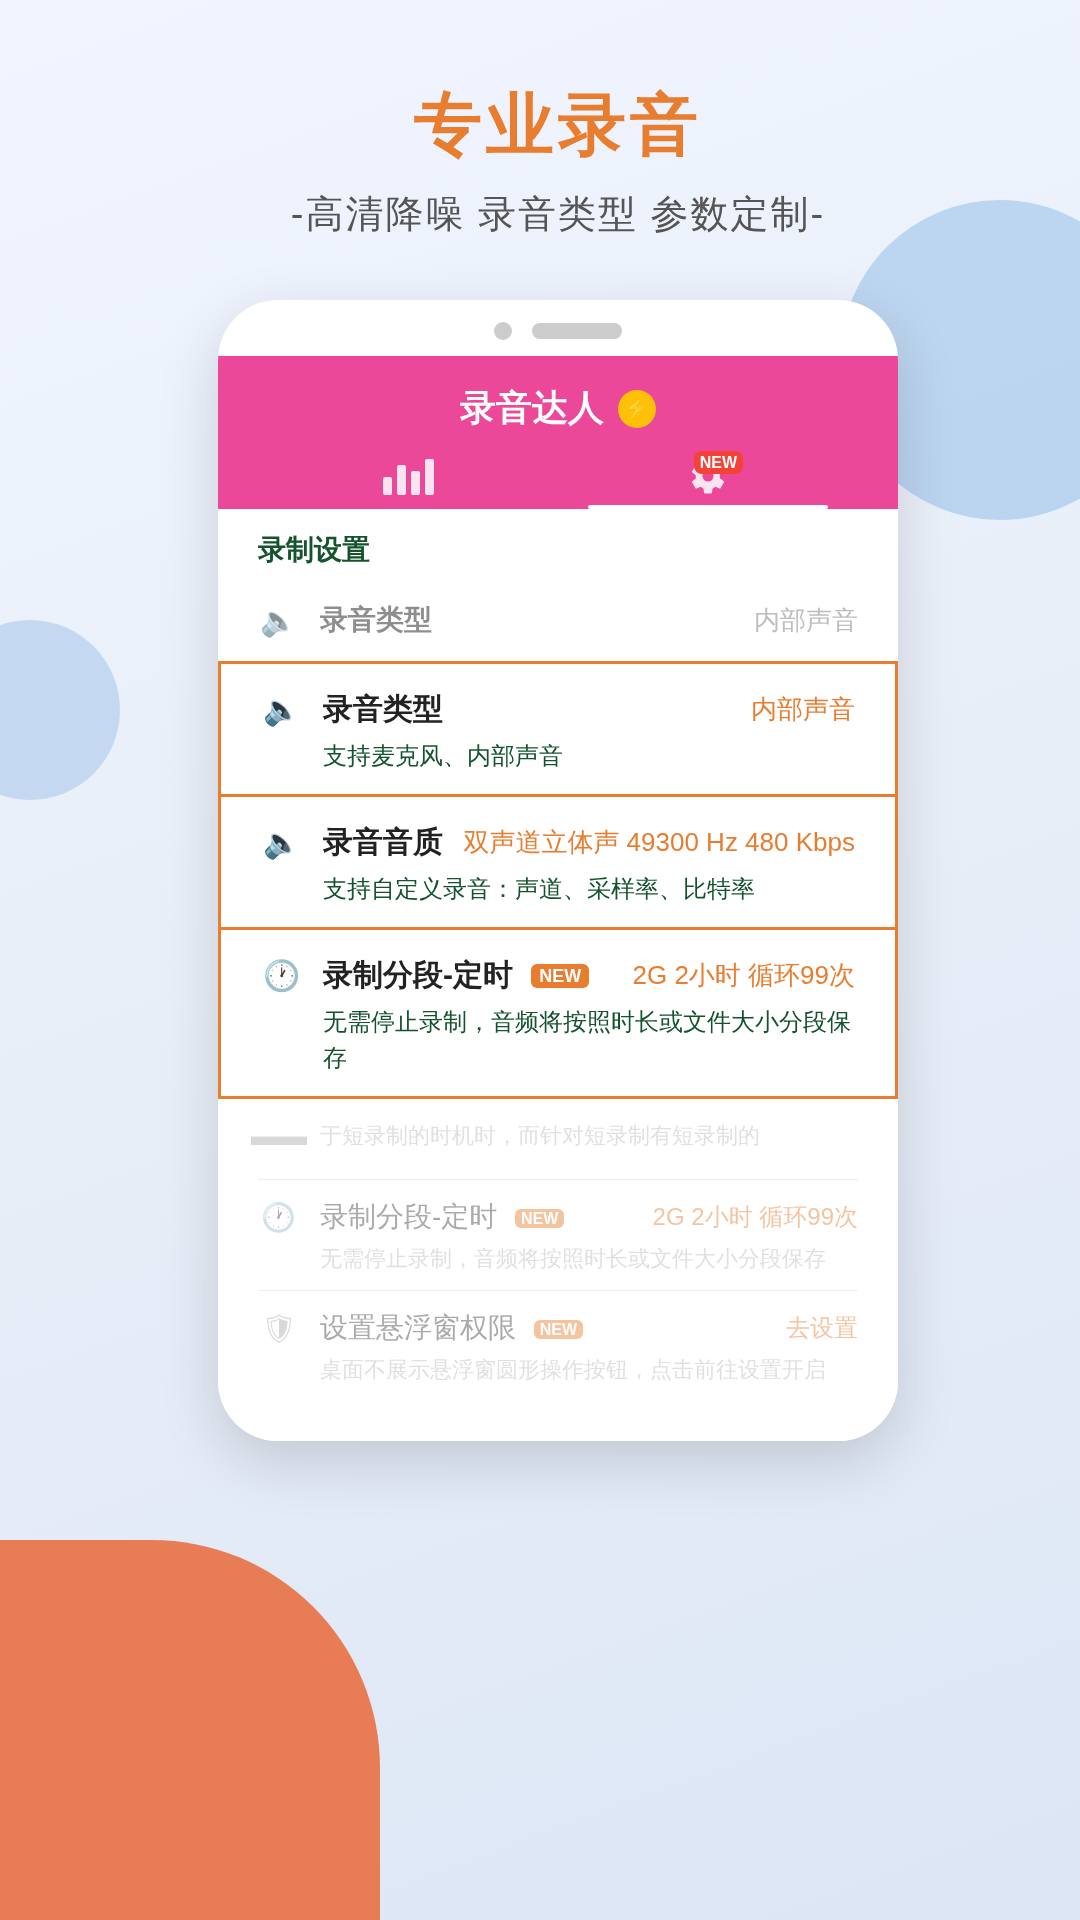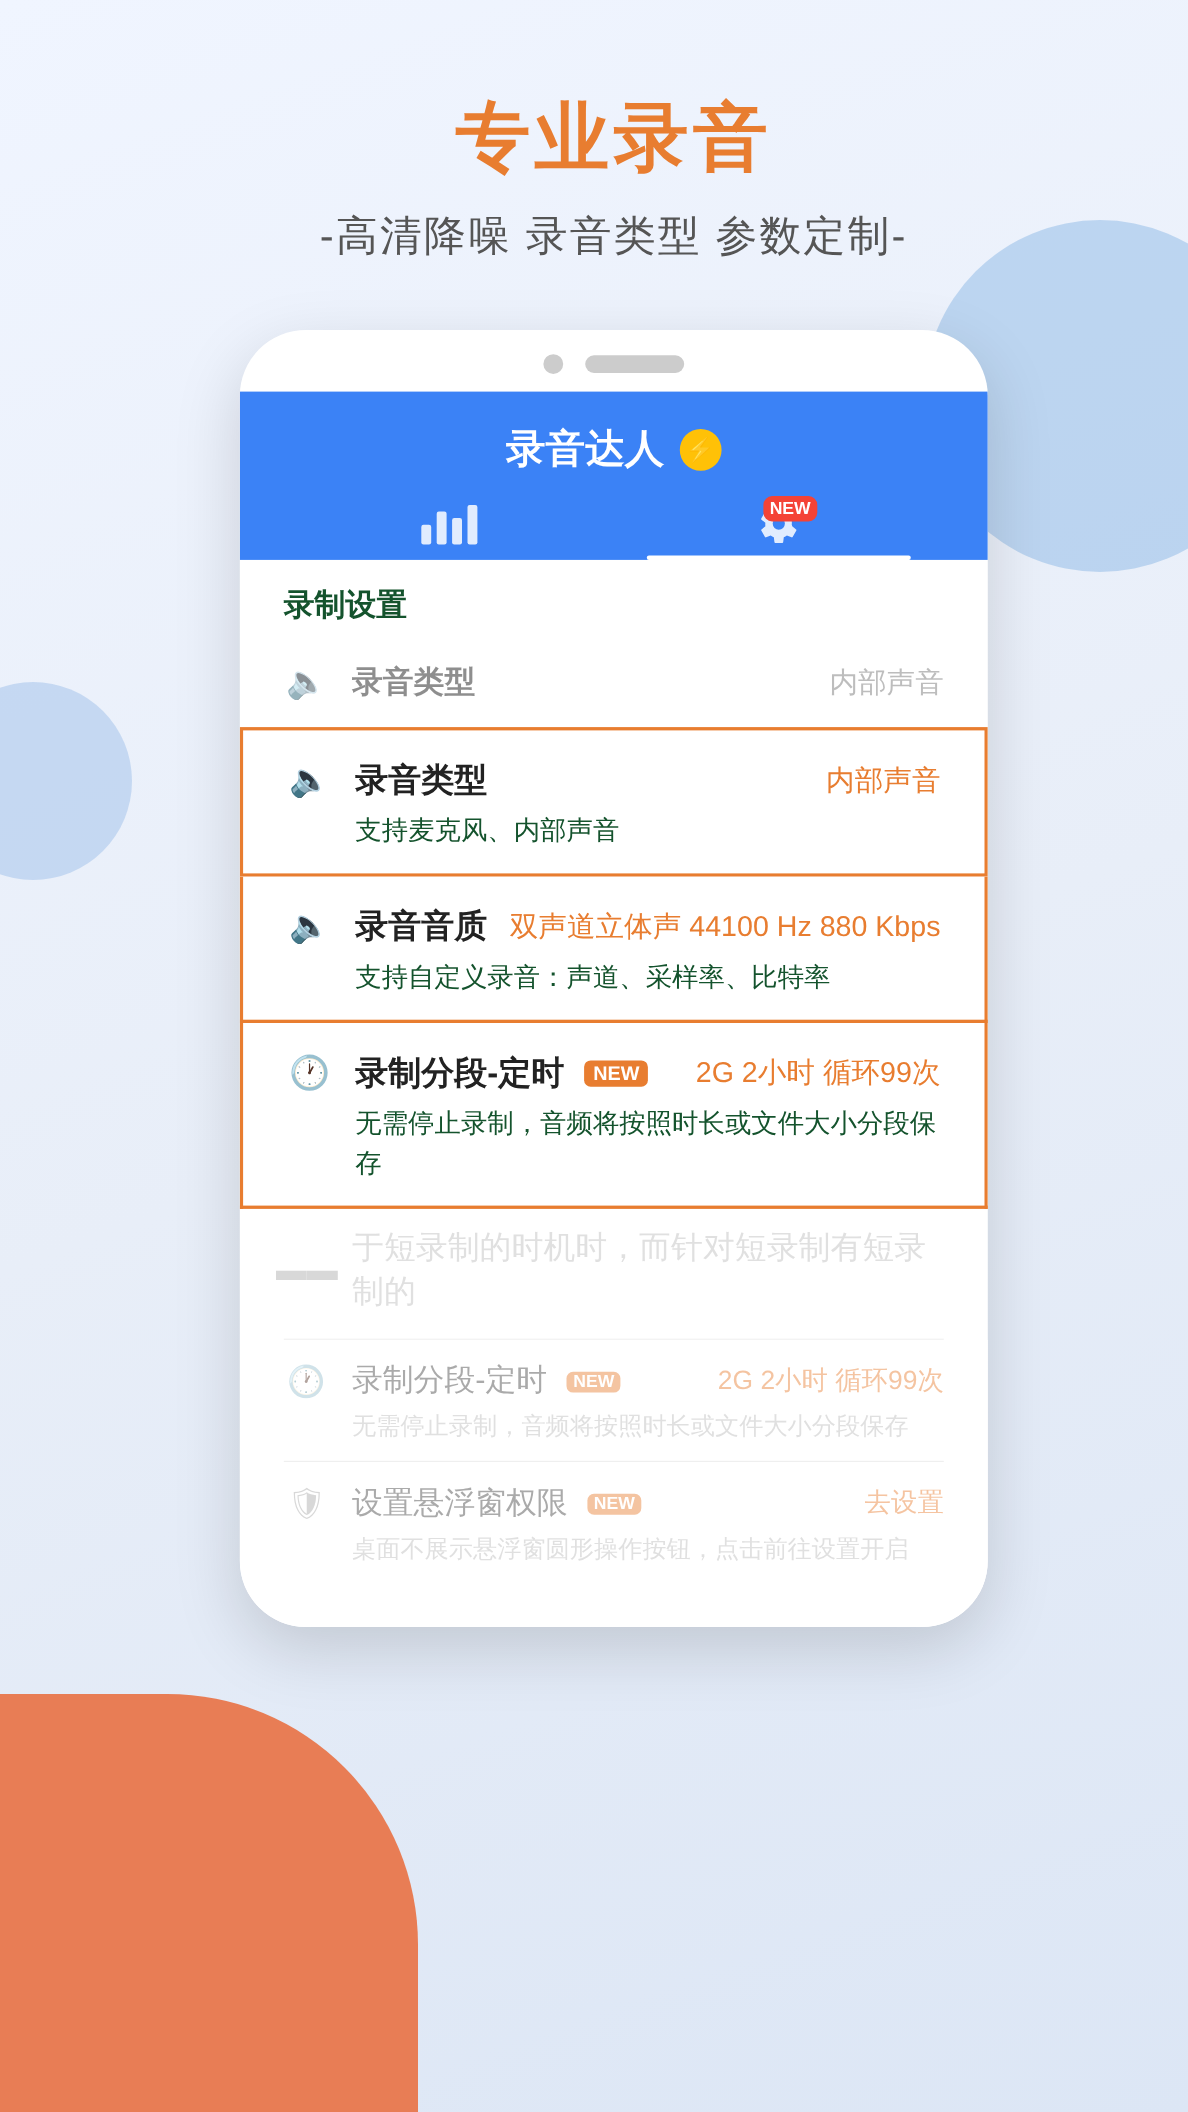--- a/index.html
+++ b/index.html
@@ -96,21 +96,21 @@
     }
     .phone-speaker {
       width: 90px;
       height: 16px;
       background: #ccc;
       border-radius: 8px;
     }
 
     
     .app-header {
-      background: #3b82f6;
+      background: #ec4899;
       padding: 28px 40px 0;
     }
     .app-header-title-row {
       display: flex;
       align-items: center;
       justify-content: center;
       gap: 14px;
       margin-bottom: 24px;
     }
     .app-title-text {
@@ -397,21 +397,21 @@
           <div class="row-label">录音类型</div>
           <div class="row-value-orange">内部声音</div>
         </div>
         <div class="row-desc">支持麦克风、内部声音</div>
       </div>
 
       <div class="highlighted-row">
         <div class="row-top">
           <div class="row-icon">🔈</div>
           <div class="row-label">录音音质</div>
-          <div class="row-value-orange">双声道立体声 44100 Hz 880 Kbps</div>
+          <div class="row-value-orange">双声道立体声 49300 Hz 480 Kbps</div>
         </div>
         <div class="row-desc">支持自定义录音：声道、采样率、比特率</div>
       </div>
 
       <div class="highlighted-row">
         <div class="row-top">
           <div class="row-icon">🕐</div>
           <div class="row-label">
             <span>录制分段-定时</span>
             <span class="new-tag">NEW</span>
@@ -419,21 +419,21 @@
           <div class="row-value-orange">2G 2小时 循环99次</div>
         </div>
         <div class="row-desc">无需停止录制，音频将按照时长或文件大小分段保存</div>
       </div>
 
     </div>
 
     <div class="dim-row">
       <div class="dim-row-top">
         <div class="dim-row-icon">▬▬</div>
-        <div class="dim-row-label" style="font-size:29px;color:#bbb;">于短录制的时机时，而针对短录制有短录制的</div>
+        <div class="dim-row-label" style="font-size:22px;color:#bbb;">于短录制的时机时，而针对短录制有短录制的</div>
       </div>
     </div>
 
     <div class="divider"></div>
 
     <div class="phone-body-lower">
 
       <div class="dim-row">
         <div class="dim-row-top">
           <div class="dim-row-icon">🕐</div>

